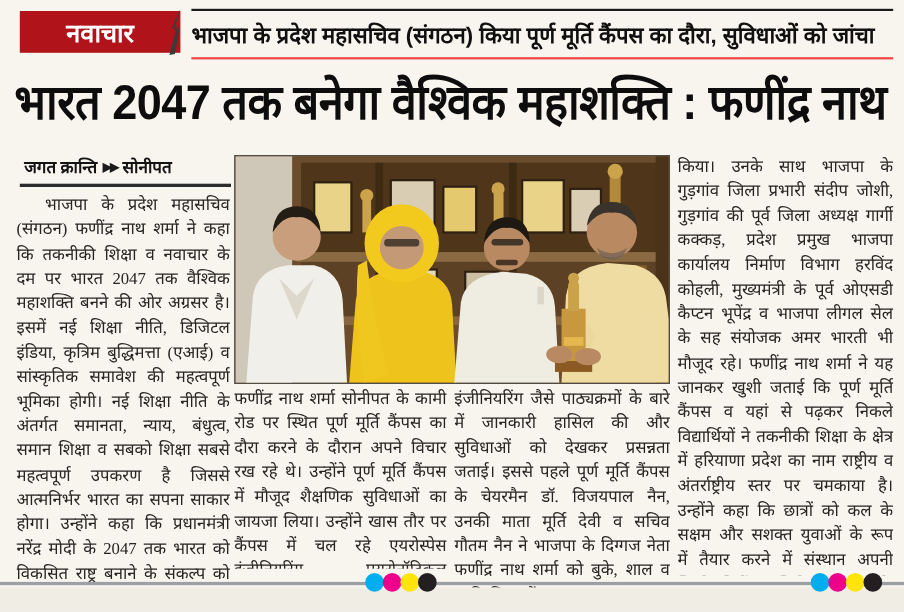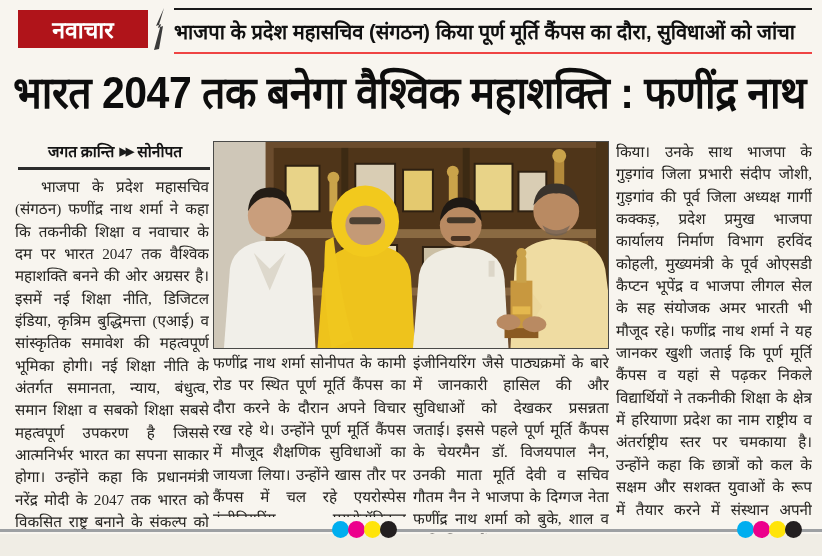--- a/index.html
+++ b/index.html
@@ -3,21 +3,21 @@
 <meta charset="utf-8">
 <style>
   html,body{margin:0;padding:0;}
   body{background:#d8d5cf;font-family:"Liberation Serif", serif;}
   .page{
     position:relative;width:822px;height:556px;margin:0 auto;
     background:#f8f5ef;overflow:hidden;color:#1d1c1a;
   }
   
   .section-box{
-    position:absolute;left:18px;top:10px;width:130px;height:38px;
+    position:absolute;left:18px;top:10px;width:146px;height:38px;
     background:#b0141a;color:#ffffff;display:flex;align-items:center;justify-content:center;
     font-family:"Liberation Sans", sans-serif;font-weight:bold;font-size:23px;
   }
   .slash-mark{position:absolute;left:150px;top:6px;width:22px;height:46px;}
   .kicker-band{
     position:absolute;left:174px;top:8px;right:10px;height:42px;
     border-top:2.5px solid #1a1a1a;border-bottom:2px solid #ef4444;
     display:flex;align-items:center;
   }
   .kicker{
@@ -27,21 +27,21 @@
   
   .headline{
     position:absolute;left:13px;top:56px;width:800px;height:64px;
     font-family:"Liberation Sans", sans-serif;font-weight:bold;font-size:41px;
     color:#0d0d0d;display:flex;align-items:center;letter-spacing:-.5px;
     transform:scaleY(1.08);transform-origin:top;white-space:nowrap;
   }
   
   .byline{
     position:absolute;left:22px;top:139px;width:186px;height:24px;
-    display:flex;align-items:center;justify-content:center;gap:5px;
+    display:flex;align-items:center;justify-content:flex-start;gap:5px;
     font-weight:bold;font-size:15.5px;color:#141414;
   }
   .byline .ff{color:#1a1a1a;font-size:11px;letter-spacing:-2px;}
   .byline-rule{position:absolute;left:18px;top:167px;width:192px;height:2.5px;background:#2c2c2c;}
   
   .col{
     position:absolute;text-align:justify;font-size:15.2px;line-height:1.47;
     color:#262522;overflow:hidden;word-spacing:1px;
   }
   .col1{left:15px;top:176px;width:194px;height:362px;}

